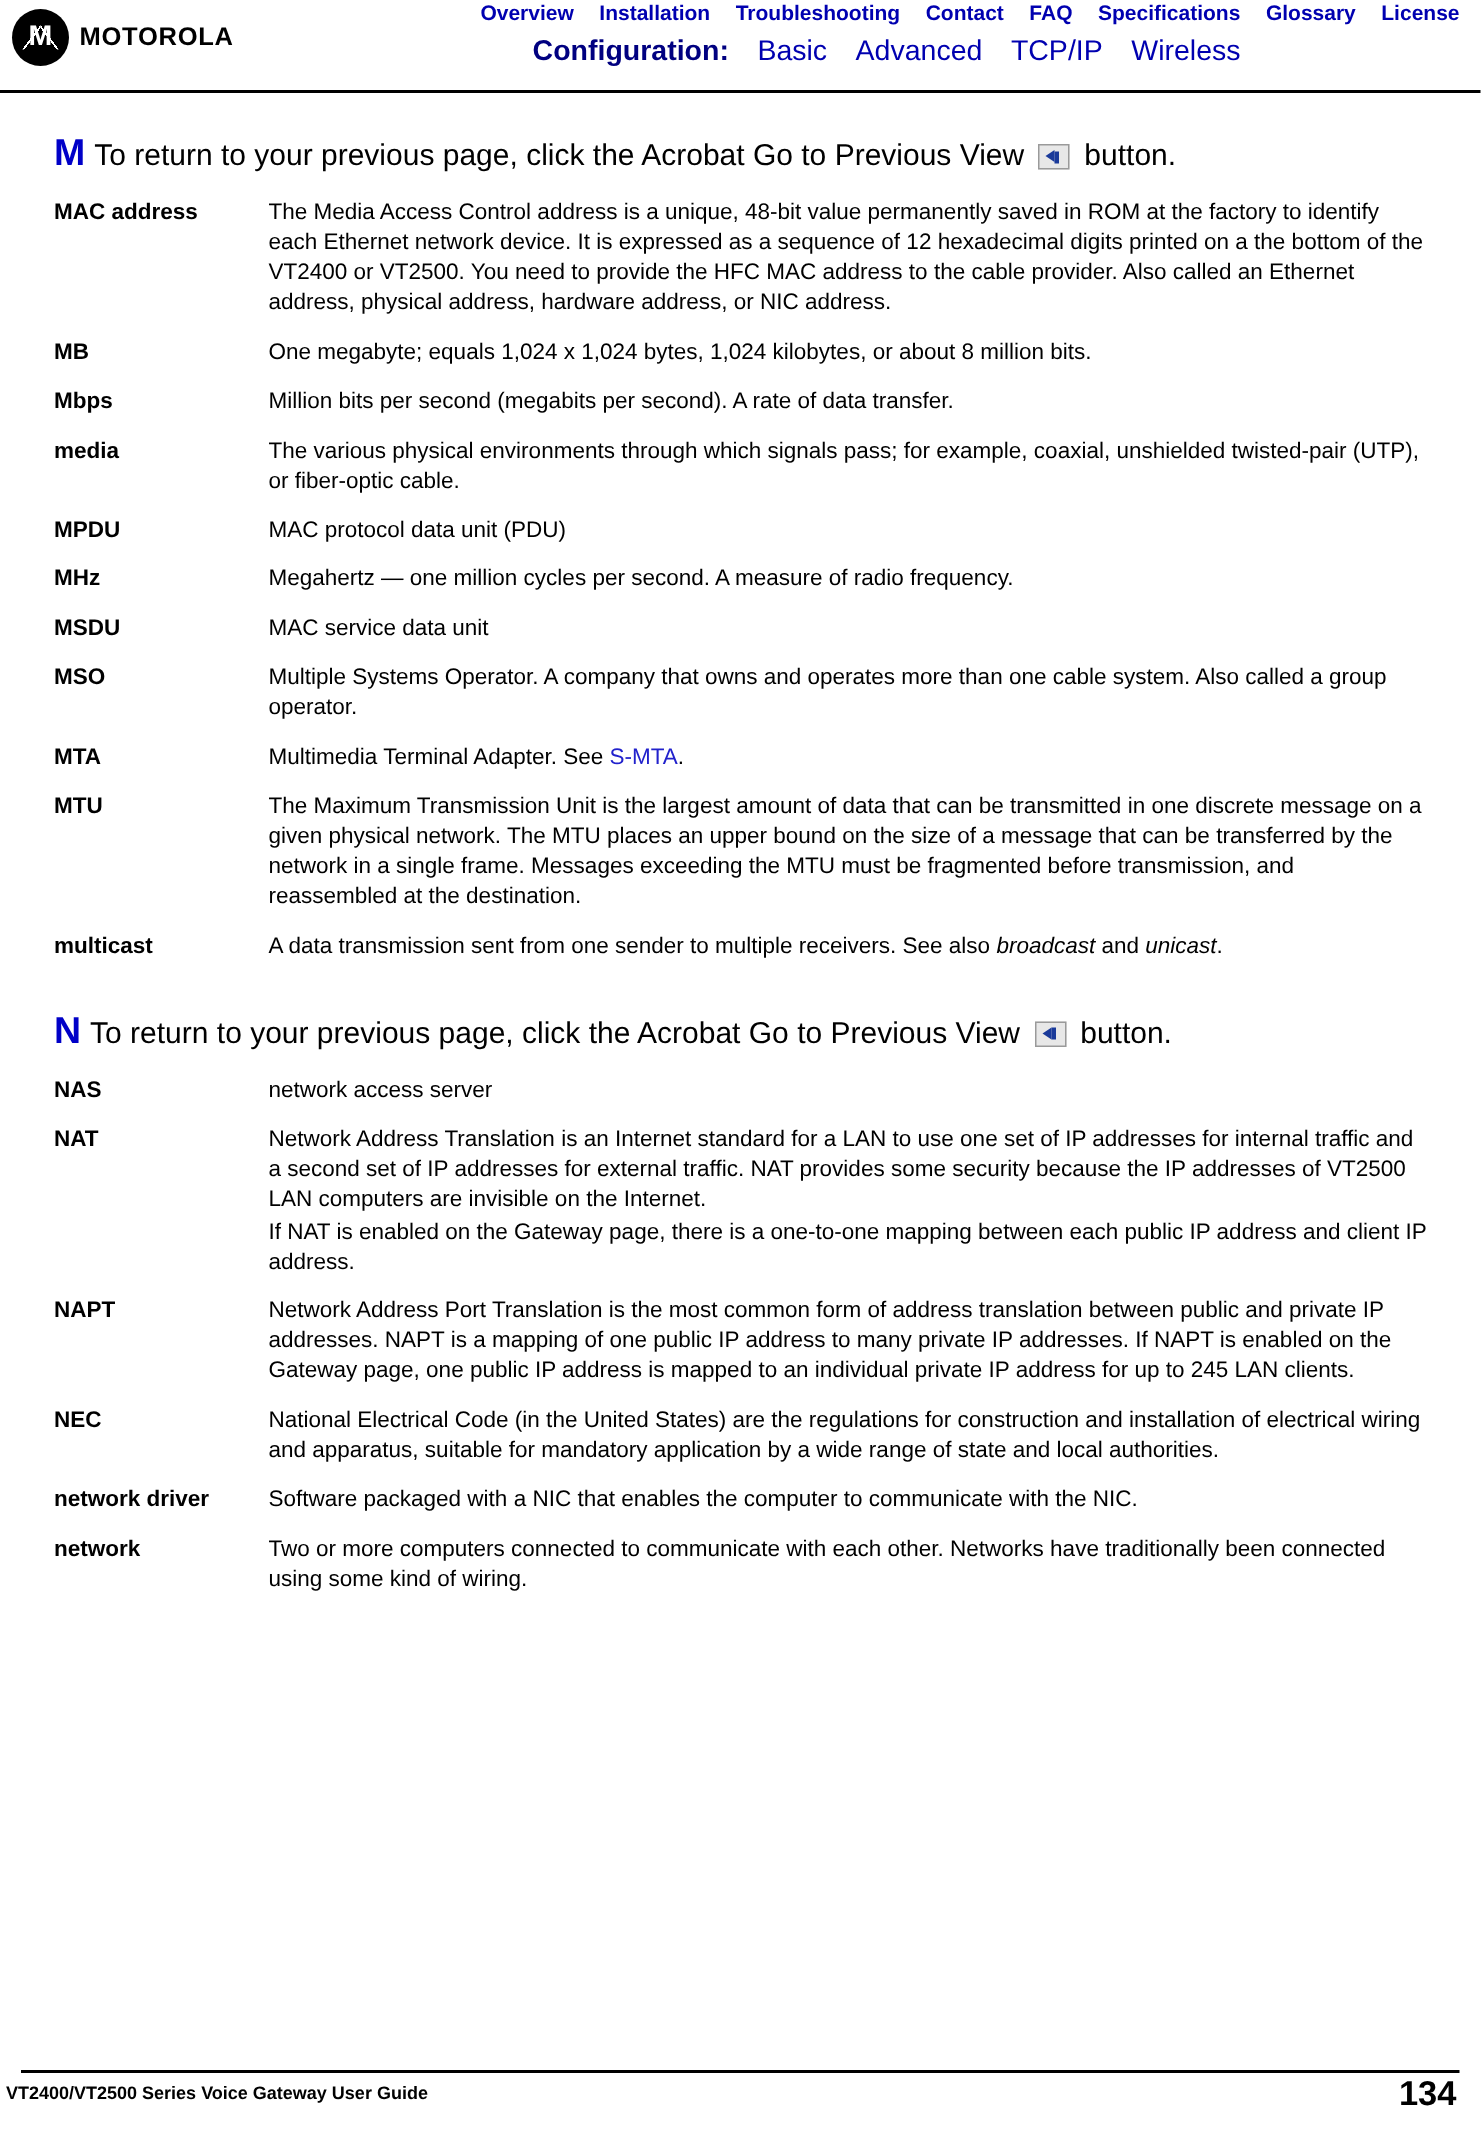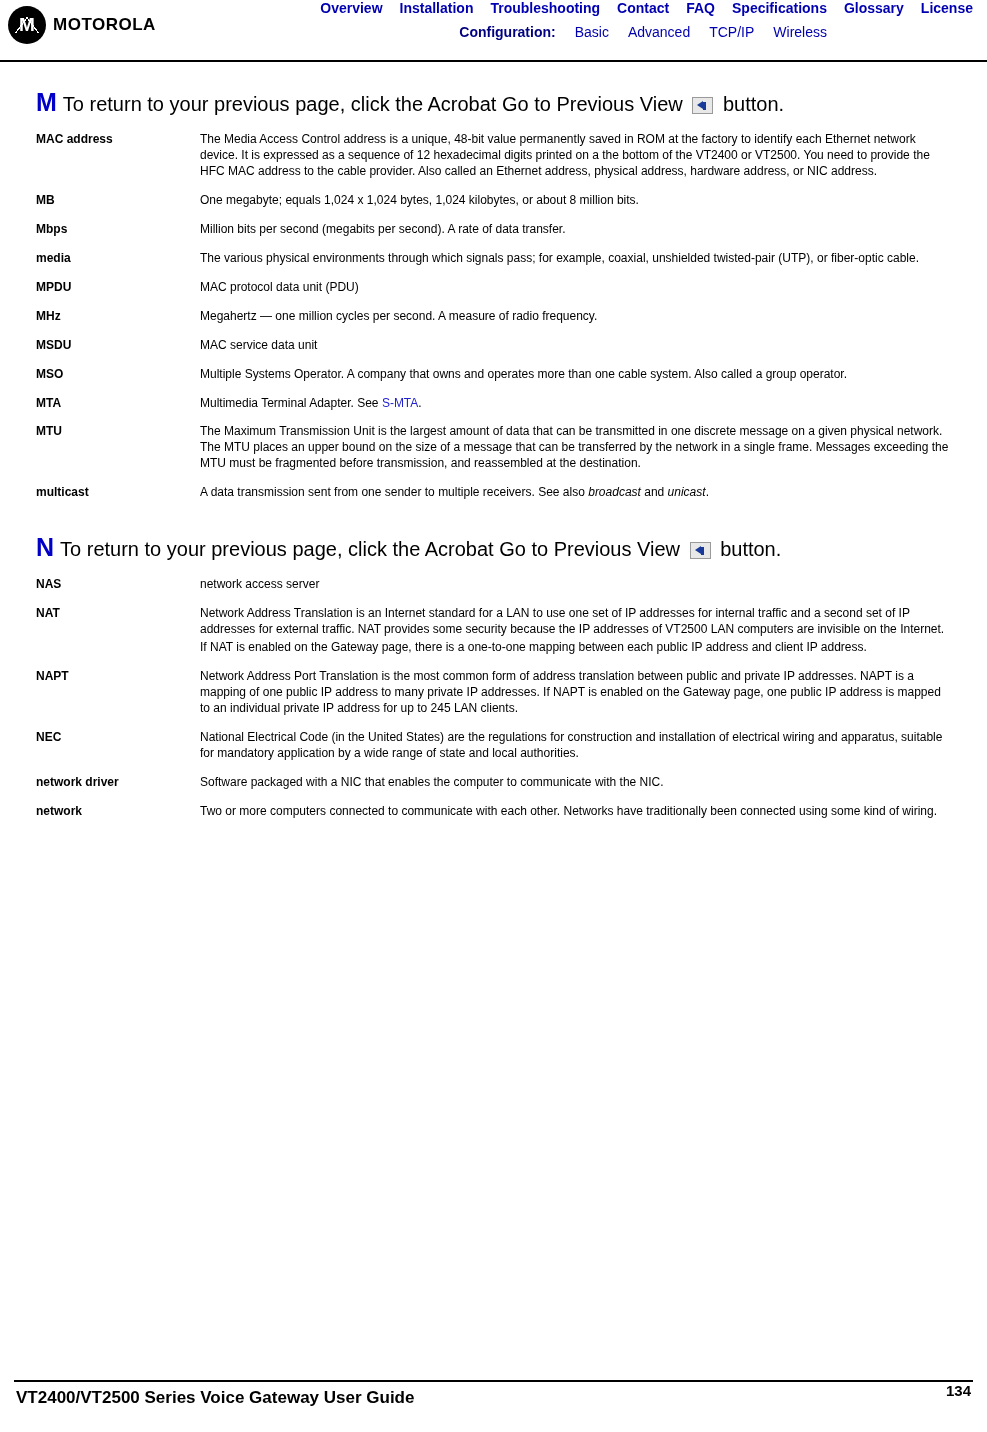--- a/index.html
+++ b/index.html
@@ -86,21 +86,21 @@
     cursor: pointer;
     white-space: nowrap;
   }
   .subnav {
     position: absolute;
     right: 160px;
     top: 24px;
     display: flex;
     align-items: center;
     gap: 19px;
-    font-size: 14px;
+    font-size: 19px;
     color: #0000b0;
   }
   .subnav .label {
     font-weight: bold;
     color: #000080;
   }
   .subnav span {
     white-space: nowrap;
     cursor: pointer;
   }
@@ -166,33 +166,32 @@
     top: 3.5px;
     width: 3px;
     height: 8px;
     background: #1a3a9a;
   }
 
   
   .entry {
     display: flex;
     margin-bottom: 13px;
-    font-size: 12px;
+    font-size: 15px;
     line-height: 1.33;
   }
   .entry .term {
     width: 143px;
     min-width: 143px;
     font-weight: bold;
     padding-right: 6px;
     box-sizing: border-box;
   }
   .entry .def {
     flex: 1;
-    margin-left: 21px;
   }
   .entry .def p {
     margin: 0;
   }
   .entry .def p + p {
     margin-top: 2px;
   }
   .link {
     color: #2222cc;
   }
@@ -211,32 +210,32 @@
   }
   .footer-rule {
     position: absolute;
     left: 14px;
     right: 14px;
     top: 6px;
     border-top: 2px solid #000;
   }
   .footer-left {
     position: absolute;
-    left: 16px;
+    left: 4px;
     top: 14px;
-    font-size: 17px;
+    font-size: 12px;
     font-weight: bold;
     color: #000;
     text-align: right;
   }
   .footer-right {
     position: absolute;
     right: 16px;
     top: 8px;
-    font-size: 15px;
+    font-size: 23px;
     font-weight: bold;
     color: #000;
   }
 </style>
 </head>
 <body>
 
 <div class="header">
   <div class="logo-wrap">
     <span class="logo-mark">

